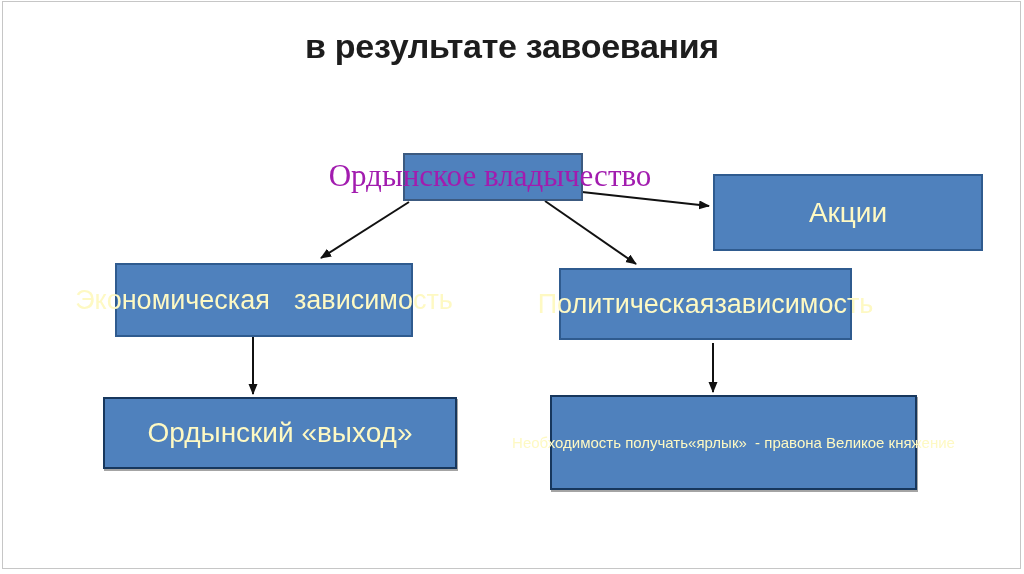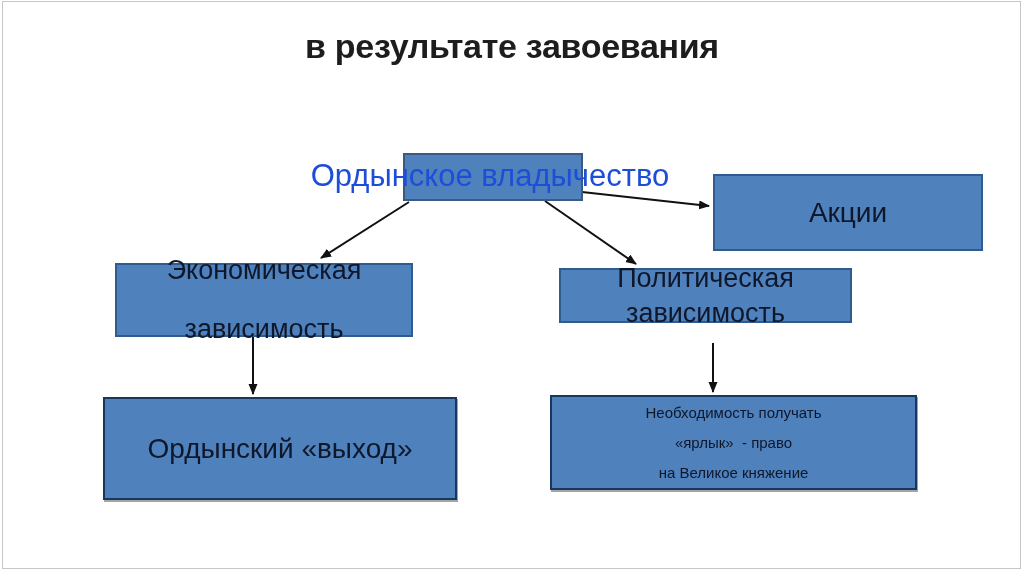--- a/index.html
+++ b/index.html
@@ -45,61 +45,62 @@
     top: 0;
     width: 1024px;
     height: 574px;
     pointer-events: none;
   }
   .box {
     position: absolute;
     box-sizing: border-box;
     background: var(--box-fill, #4f81bd);
     border: 2px solid var(--box-border, #2f5b8f);
-    color: #0f172a;
+    color: #fef9c3;
     display: flex;
-    flex-direction: column;
+    flex-direction: row;
     align-items: center;
     justify-content: center;
     text-align: center;
   }
   .box .line { white-space: pre; }
   .box-horde-rect {
     left: 403px; top: 153px;
     width: 180px; height: 48px;
     border-color: #3c5a80;
   }
   .horde-label {
     position: absolute;
     left: 240px; top: 158px;
     width: 500px;
     text-align: center;
     font-size: 31px;
     line-height: 36px;
-    color: #1d4ed8;
+    color: #a21caf;
     white-space: nowrap;
+    font-family: Liberation Serif, serif;
   }
   .box-intimidation {
     left: 713px; top: 174px;
     width: 270px; height: 77px;
     font-size: 28px; line-height: 36px;
   }
   .box-economic {
     left: 115px; top: 263px;
     width: 298px; height: 74px;
     font-size: 27px; line-height: 35px; gap: 24px;
   }
   .box-political {
     left: 559px; top: 268px;
-    width: 293px; height: 55px;
+    width: 293px; height: 72px;
     font-size: 27px; line-height: 35px;
   }
   .box-tribute {
     left: 103px; top: 397px;
-    width: 354px; height: 103px;
+    width: 354px; height: 72px;
     font-size: 28px; line-height: 38px;
     border-color: var(--box-border-dark, #17375d);
     box-shadow: 1px 2px 0 rgba(90,90,90,0.55);
     text-align: right;
   }
   .box-yarlyk {
     left: 550px; top: 395px;
     width: 367px; height: 95px;
     font-size: 15px; line-height: 30px;
     border-color: var(--box-border-dark, #17375d);

